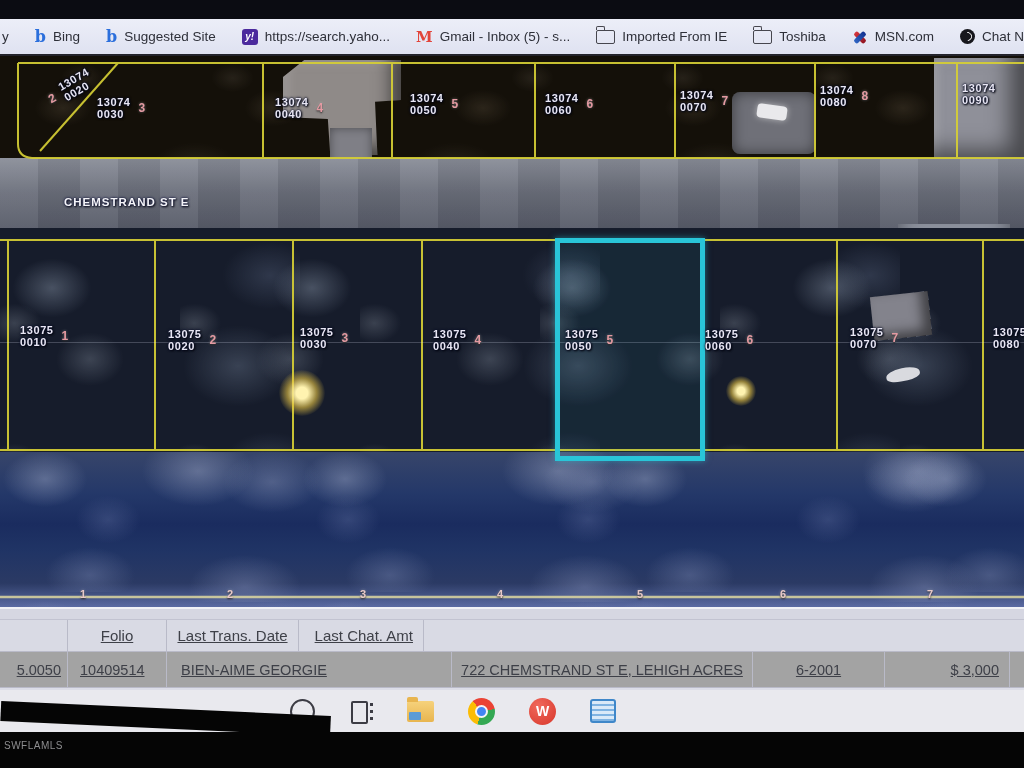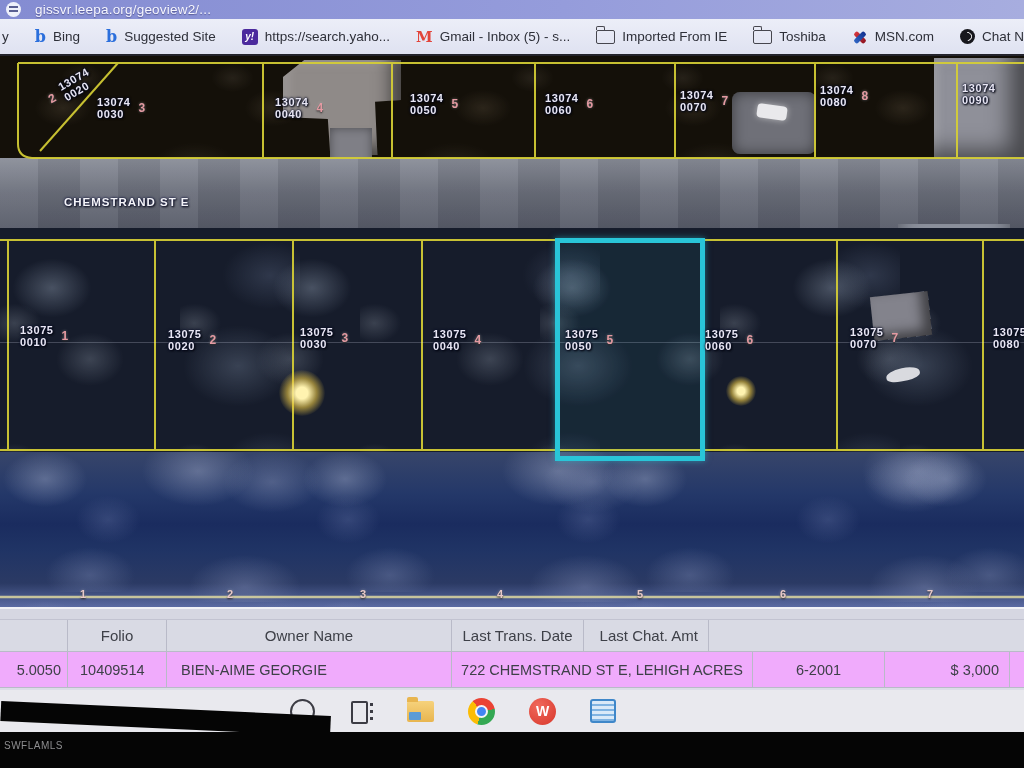--- a/index.html
+++ b/index.html
@@ -98,23 +98,23 @@
   .lot{color:#e49aa2;font-size:12px;font-weight:bold;text-shadow:0 0 3px rgba(255,255,255,.45),0 1px 2px #000;}
   .lot-left{order:-1;}
   .rot{transform:rotate(-30deg);}
   .blot{position:absolute;top:532px;color:#e8c9c9;font-size:11px;font-weight:bold;z-index:7;
     text-shadow:0 0 3px rgba(255,255,255,.4),0 1px 2px #000;}
 
   
   .datatable{position:absolute;left:0;top:607px;width:1024px;height:83px;background:#dcdde7;
     border-top:2px solid #f0f1f6;color:#3e4048;}
   .t-strip{height:10px;background:#d6d7e2;border-bottom:1px solid #c2c3d1;}
-  .t-row{display:flex;width:1024px;box-sizing:border-box;}
+  .t-row{display:flex;width:1024px;box-sizing:border-box;text-decoration:underline;}
   .t-head .t-cell{height:32px;background:#d9dae4;font-size:15px;}
-  .t-data .t-cell{height:36px;background:#f0abfc;font-size:14.5px;}
+  .t-data .t-cell{height:36px;background:#a3a3a3;font-size:14.5px;}
   .t-cell{box-sizing:border-box;border-right:1px solid #b9bac8;border-bottom:1px solid #b9bac8;
     display:flex;align-items:center;justify-content:center;padding:0 6px;overflow:hidden;white-space:nowrap;}
   .c0{width:68px;justify-content:flex-end;}
   .c1{width:99px;}
   .c2{width:285px;}
   .c3{width:301px;}
   .c4{width:132px;}
   .c5{width:125px;justify-content:flex-end;padding-right:10px;}
   .c6{flex:1;border-right:none;}
   .t-data .c1{justify-content:flex-start;padding-left:12px;}
@@ -144,24 +144,20 @@
   .bezel{position:absolute;left:0;top:732px;width:1024px;height:36px;background:#050505;}
   .bezel-wedge{position:absolute;left:0;top:716px;width:330px;height:20px;background:#050505;
     transform:rotate(2.6deg);transform-origin:right bottom;}
   .watermark{position:absolute;left:4px;top:740px;color:#8d8d8f;font-size:10px;letter-spacing:.5px;z-index:9;}
 </style>
 </head>
 <body>
 
 <div id="screen">
 
-  <div class="urlbar">
-    <span class="site-icon"></span>
-    <span class="url-text">gissvr.leepa.org/geoview2/...</span>
-  </div>
 
   <div class="bookmarks">
     <div class="bm">
       <span>y</span>
     </div>
     <div class="bm">
       <span class="bletter">b</span>
       <span>Bing</span>
     </div>
     <div class="bm">
@@ -360,21 +356,20 @@
     <span class="blot" style="left:637px;">5</span>
     <span class="blot" style="left:780px;">6</span>
     <span class="blot" style="left:927px;">7</span>
   </div>
 
   <div class="datatable">
     <div class="t-strip"></div>
     <div class="t-row t-head">
       <div class="t-cell c0"></div>
       <div class="t-cell c1">Folio</div>
-      <div class="t-cell c2">Owner Name</div>
       <div class="t-cell c4">Last Trans. Date</div>
       <div class="t-cell c5">Last Chat. Amt</div>
       <div class="t-cell c6"></div>
     </div>
     <div class="t-row t-data">
       <div class="t-cell c0">5.0050</div>
       <div class="t-cell c1">10409514</div>
       <div class="t-cell c2">BIEN-AIME GEORGIE</div>
       <div class="t-cell c3">722 CHEMSTRAND ST E, LEHIGH ACRES</div>
       <div class="t-cell c4">6-2001</div>

